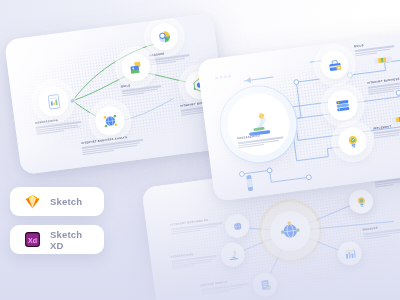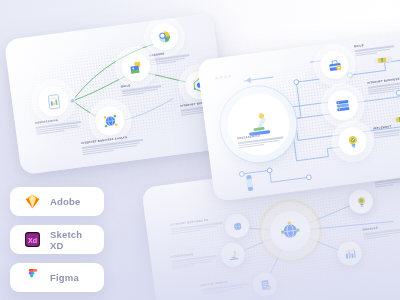--- a/index.html
+++ b/index.html
@@ -452,40 +452,28 @@
 
   <div class="chip" style="left:10px;top:187px;">
     <span class="ic">
       <svg width="17" height="15" viewBox="0 0 24 21">
         <path d="M12 1.2 L21.6 7 L12 20 L2.4 7 Z" fill="#FDAD00"></path>
         <path d="M12 1.2 L21.6 7 L12 20 Z" fill="#FDB300"></path>
         <path d="M2.4 7 H21.6 L12 20 Z" fill="#FD6F00" opacity=".85"></path>
         <path d="M12 1.2 L17 7 L12 20 L7 7 Z" fill="#FEEEB7" opacity=".9"></path>
       </svg>
     </span>
-    <span class="nm">Adobe</span>
+    <span class="nm">Sketch</span>
   </div>
 
   <div class="chip" style="left:10px;top:225px;">
     <span class="ic">
       <svg width="17" height="17" viewBox="0 0 24 24">
         <rect x="1.5" y="1.5" width="21" height="21" rx="4.5" fill="#2E001F"></rect>
         <rect x="3" y="3" width="18" height="18" rx="3.4" fill="#8B2A8B"></rect>
         <text x="12" y="16.3" font-family="Liberation Sans, sans-serif" font-size="10" font-weight="700" fill="#FF9AF6" text-anchor="middle">Xd</text>
       </svg>
     </span>
     <span class="nm">Sketch XD</span>
   </div>
 
-  <div class="chip" style="left:10px;top:263px;">
-    <span class="ic">
-      <svg width="12" height="17" viewBox="0 0 12 18">
-        <path d="M3 0 h3 v3 h-3 a1.5 1.5 0 0 1 0 -3 z" fill="#F24E1E"></path>
-        <path d="M6 0 h3 a1.5 1.5 0 0 1 0 3 h-3 z" fill="#FF7262"></path>
-        <path d="M3 3 h3 v3 h-3 a1.5 1.5 0 0 1 0 -3 z" fill="#A259FF"></path>
-        <path d="M6 3 a1.5 1.5 0 0 1 0 3 a1.5 1.5 0 0 1 0 -3 z" fill="#1ABCFE"></path>
-        <path d="M3 6 h3 v1.5 a1.5 1.5 0 1 1 -3 0 z" fill="#0ACF83"></path>
-      </svg>
-    </span>
-    <span class="nm">Figma</span>
-  </div>
 
 </div>
 
 </body></html>

